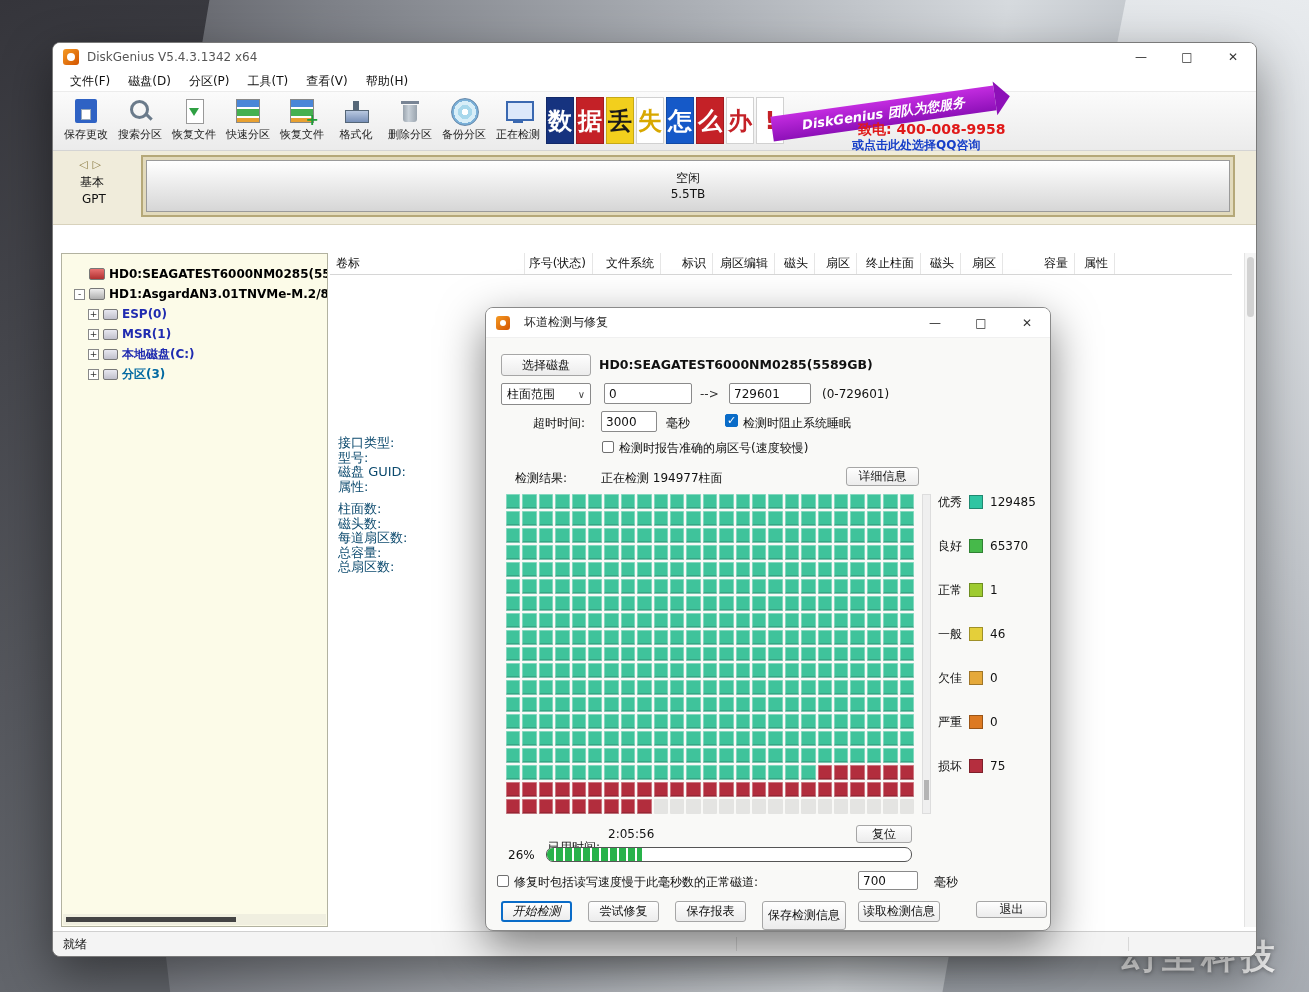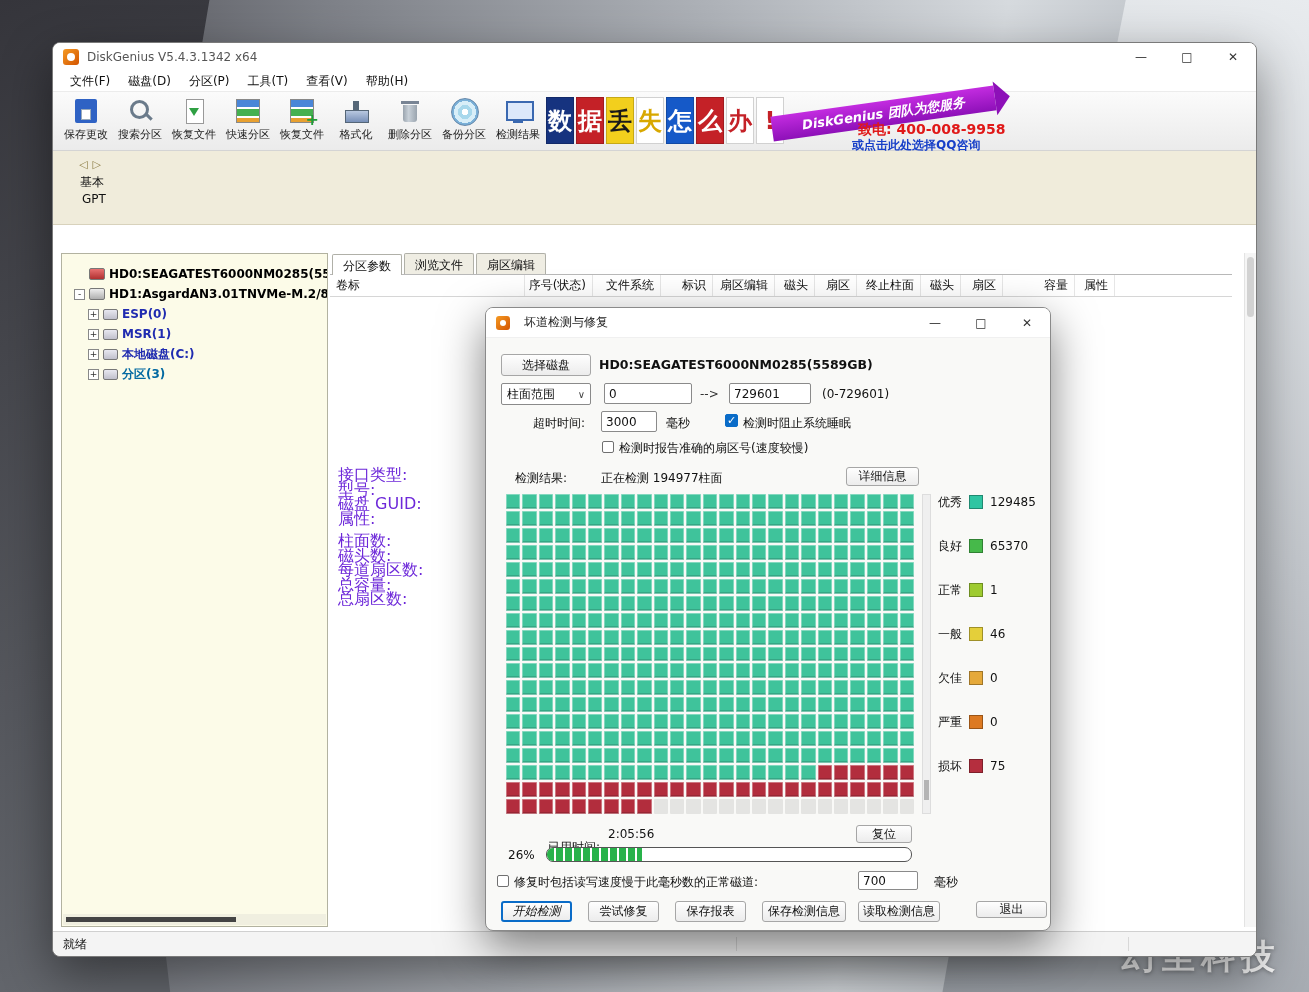--- a/index.html
+++ b/index.html
@@ -91,21 +91,21 @@
   .tree-hscroll { position:absolute; left:1px; right:1px; bottom:1px; height:11px; background:#f0efe0; }
   .tree-hscroll .thumb { position:absolute; left:3px; top:3px; width:170px; height:5px; background:#444; }
 
   .right-panel { position:absolute; left:277px; top:4px; right:24px; bottom:4px; }
   .tab-bar { display:flex; height:22px; gap:2px; padding-left:2px; border-bottom:1px solid #b8b8b8; }
   .tab { padding:3px 10px; background:#efede3; border:1px solid #b0b0a8; border-bottom:none; border-radius:2px 2px 0 0; font-size:12px; }
   .tab.active { background:#fff; position:relative; top:1px; }
   .thead { display:flex; height:22px; border-bottom:1px solid #d6d6d6; align-items:stretch; }
   .th { border-right:1px solid #e6e6e6; display:flex; align-items:center; justify-content:flex-end; padding:0 6px; font-size:12px; white-space:nowrap; }
   .th:first-child { justify-content:flex-start; }
-  .details { position:absolute; left:8px; font-size:16px; color:#6d28d9; line-height:14.5px; white-space:nowrap;margin-top:32px; }
+  .details { position:absolute; left:8px; font-size:13px; color:#0c4a6e; line-height:14.5px; white-space:nowrap; }
   .v-scroll { position:absolute; right:0; top:4px; bottom:4px; width:12px; background:#f5f5f5; border-left:1px solid #e3e3e3; }
   .v-scroll .thumb { position:absolute; left:2px; right:2px; top:4px; height:60px; background:#d2d2d2; border-radius:4px; }
 
   .statusbar { position:absolute; left:0; right:0; bottom:0; height:25px; background:#f4f4f4; border-top:1px solid #d0d0d0;
     display:flex; align-items:center; padding-left:10px; border-radius:0 0 8px 8px; }
   .sb-sep { position:absolute; top:5px; bottom:5px; width:1px; background:#d8d8d8; }
 
   
   .dialog { position:absolute; left:485px; top:307px; width:566px; height:624px; background:#f9f9f7;
     border-radius:8px; border:1px solid #8a8a8a; box-shadow:0 16px 45px rgba(0,0,0,.5); z-index:10; overflow:hidden; }
@@ -196,21 +196,21 @@
           <div class="tbi">
             <div class="ic ic-delete-partition"></div>
             <div class="tbl">删除分区</div>
           </div>
           <div class="tbi">
             <div class="ic ic-backup-partition"></div>
             <div class="tbl">备份分区</div>
           </div>
           <div class="tbi">
             <div class="ic ic-system-migrate"></div>
-            <div class="tbl">检测结果</div>
+            <div class="tbl">正在检测</div>
           </div>
         </div>
       <div class="banner">
         <div class="tiles">
             <div class="tile" style="background: rgb(22, 51, 127); color: rgb(255, 255, 255);">数</div>
             <div class="tile" style="background: rgb(196, 33, 39); color: rgb(255, 255, 255);">据</div>
             <div class="tile" style="background: rgb(242, 207, 29); color: rgb(26, 26, 26);">丢</div>
             <div class="tile" style="background: rgb(255, 255, 255); color: rgb(216, 168, 0);">失</div>
             <div class="tile" style="background: rgb(21, 89, 200); color: rgb(255, 255, 255);">怎</div>
             <div class="tile" style="background: rgb(196, 33, 39); color: rgb(255, 255, 255);">么</div>
@@ -220,20 +220,26 @@
         <div class="ribbon">DiskGenius 团队为您服务</div>
         <div class="banner-phone">致电: 400-008-9958</div>
         <div class="banner-qq">或点击此处选择QQ咨询</div>
       </div>
     </div>
 
     <div class="partmap">
       <div class="pm-nav"><span>◁</span><span>▷</span></div>
       <div class="pm-type lbl">基本</div>
       <div class="pm-scheme lbl">GPT</div>
+      <div class="pm-frame">
+        <div class="pm-block">
+          <span>空闲</span>
+          <span>5.5TB</span>
+        </div>
+      </div>
     </div>
 
 
     <div class="content">
       <div class="tree-panel">
         <div class="tree-rows">
             <div class="tree-row">
               <div class="expander-spacer"></div>
               <div class="node-icon disk-red"></div>
               <div class="tree-label" style="color: rgb(0, 0, 0);">HD0:SEAGATEST6000NM0285(5589GB</div>
@@ -263,25 +269,20 @@
               <div class="node-icon partition"></div>
               <div class="tree-label" style="color: #0369a1;">分区(3)</div>
             </div>
           </div>
         <div class="tree-hscroll">
             <div class="thumb"></div>
           </div>
       </div>
 
       <div class="right-panel">
-        <div class="tab-bar">
-            <div class="tab active">分区参数</div>
-            <div class="tab">浏览文件</div>
-            <div class="tab">扇区编辑</div>
-          </div>
         <div class="thead">
             <div class="th" style="width: 195px;">卷标</div>
             <div class="th" style="width: 68px;">序号(状态)</div>
             <div class="th" style="width: 68px;">文件系统</div>
             <div class="th" style="width: 52px;">标识</div>
             <div class="th" style="width: 62px;">扇区编辑</div>
             <div class="th" style="width: 40px;">磁头</div>
             <div class="th" style="width: 42px;">扇区</div>
             <div class="th" style="width: 64px;">终止柱面</div>
             <div class="th" style="width: 40px;">磁头</div>
@@ -881,19 +882,19 @@
 
       <div class="cb" style="left:11px;top:537px;width:12px;height:12px;"></div>
       <span class="lbl" style="left:28px;top:536px;">修复时包括读写速度慢于此毫秒数的正常磁道:</span>
       <input class="input" style="left: 372px; top: 533px; width: 60px; height: 19px;" value="700">
       <span class="lbl" style="left:448px;top:536px;">毫秒</span>
 
       <div>
           <div class="btn primary" style="left: 15px; width: 71px; top: 563px; height: 21px;">开始检测</div>
           <div class="btn" style="left: 102px; width: 71px; top: 563px; height: 21px;">尝试修复</div>
           <div class="btn" style="left: 189px; width: 71px; top: 563px; height: 21px;">保存报表</div>
-          <div class="btn" style="left: 276px; width: 84px; top: 563px; height: 21px;">保存检测信息</div>
+          <div class="btn" style="left: 276px; width: 84px; top: 563px; height: 29px;">保存检测信息</div>
           <div class="btn" style="left: 372px; width: 82px; top: 563px; height: 21px;">读取检测信息</div>
           <div class="btn" style="left: 490px; width: 71px; top: 563px; height: 17px;">退出</div>
         </div>
     </div>
   </div>
 </div>
 
 </body></html>

